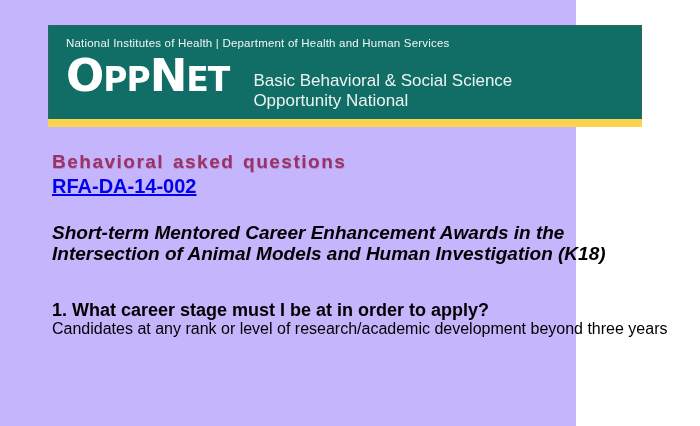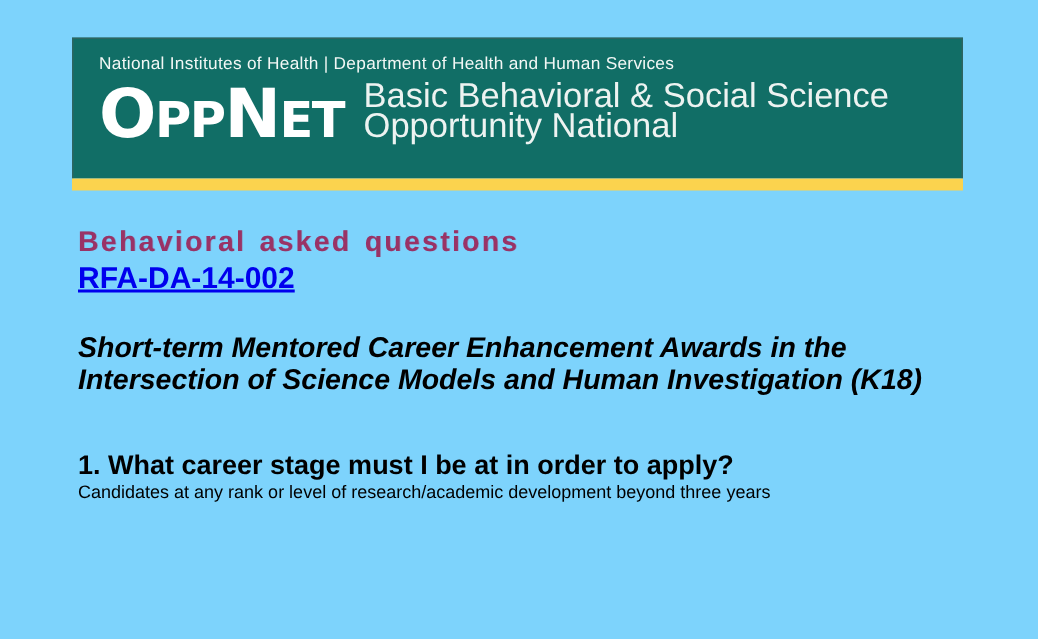--- a/index.html
+++ b/index.html
@@ -3,58 +3,58 @@
 <meta charset="utf-8">
 <style>
   * { box-sizing: border-box; }
   html, body {
     margin: 0; padding: 0;
     width: 700px; height: 426px;
     background: #ffffff;
     font-family: "Liberation Sans", sans-serif;
     overflow: hidden;
   }
-  .page { position: relative; width: 692px; height: 426px; background: #7dd3fc; }
+  .page { position: relative; width: 576px; height: 426px; background: #c4b5fd; }
 
   
   .banner {
     position: absolute;
     left: 48px; top: 25px;
     width: 594px; height: 94px;
     background: var(--banner-teal, #116E66);
     border: 1px solid rgba(70, 95, 92, 0.55);
     border-bottom: none;
     padding: 10px 0 0 17px;
   }
   .agency-line {
     color: #F2F7F5;
     font-size: 11.5px;
     letter-spacing: 0.2px;
     line-height: 14px;
     white-space: nowrap;
   }
   .logo-row {
     display: flex;
-    align-items: flex-start;
+    align-items: flex-end;
     margin-top: 1px;
-    gap: 13px;
+    gap: 24px;
   }
   .logo {
     font-family: "DejaVu Sans", sans-serif;
     font-weight: bold;
     color: #ffffff;
     letter-spacing: -1px;
     line-height: 50px;
     white-space: nowrap;
   }
   .logo .lg { font-size: 45px; }
   .logo .sm { font-size: 33px; }
   .tagline {
     color: #EDF3F1;
-    font-size: 23px;
+    font-size: 17px;
     line-height: 20px;
     white-space: nowrap;
     padding-top: 2px;
   }
   .gold-stripe {
     position: absolute;
     left: 48px; top: 119px;
     width: 594px; height: 8px;
     background: var(--stripe-gold, #FBD34E);
   }
@@ -101,21 +101,21 @@
     margin: 0;
     color: #000000;
     font-size: 18px;
     font-weight: bold;
     line-height: 17px;
     white-space: nowrap;
   }
   .faq-answer {
     margin: 1px 0 0 0;
     color: #000000;
-    font-size: 12px;
+    font-size: 16px;
     line-height: 17.5px;
   }
   .faq-answer .answer-line { white-space: nowrap; }
 </style>
 </head>
 <body>
 
 <div class="page">
 
   <header class="banner">
@@ -130,21 +130,21 @@
   </header>
   <div class="gold-stripe"></div>
 
   <main class="content">
     <h1 class="faq-heading">Behavioral asked questions</h1>
 
     <a class="rfa-link" href="#">RFA-DA-14-002</a>
 
     <h2 class="rfa-title">
       <div class="title-line">Short-term Mentored Career Enhancement Awards in the</div>
-      <div class="title-line">Intersection of Science Models and Human Investigation (K18)</div>
+      <div class="title-line">Intersection of Animal Models and Human Investigation (K18)</div>
     </h2>
 
     <section class="faq-item">
       <h3 class="faq-question">1. What career stage must I be at in order to apply?</h3>
       <p class="faq-answer">
         <span class="answer-line">Candidates at any rank or level of research/academic development beyond three years</span><br>
         <br>
       </p>
     </section>
   </main>

